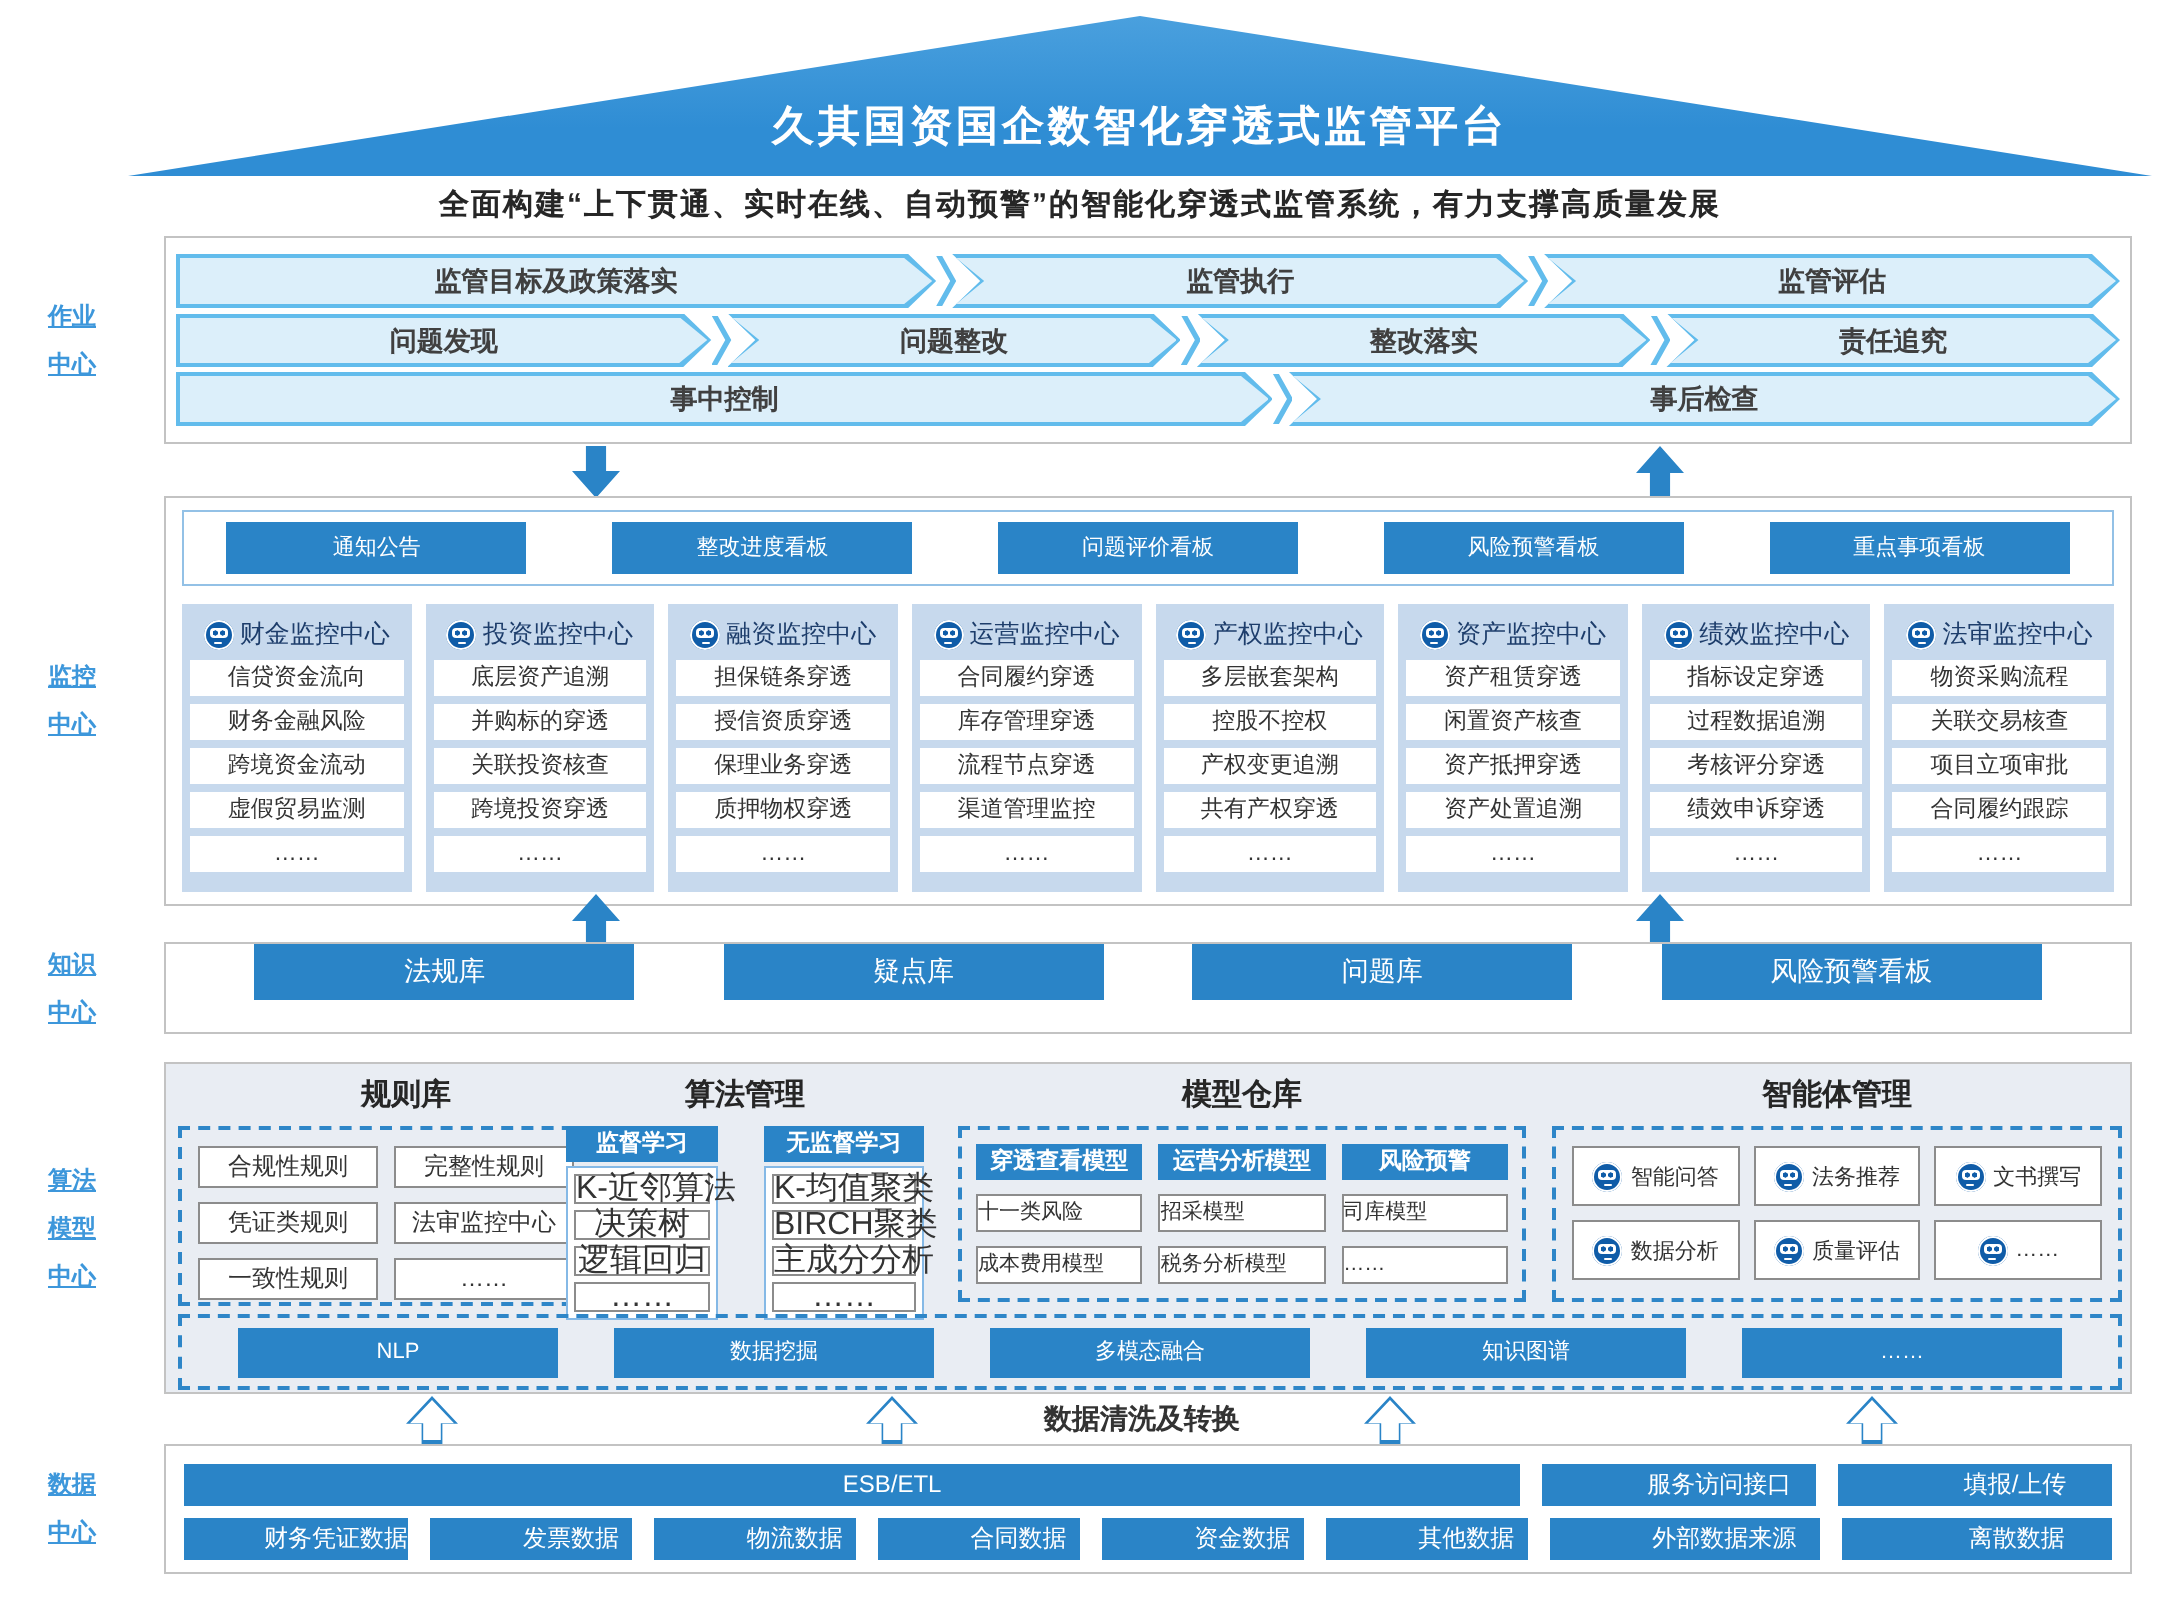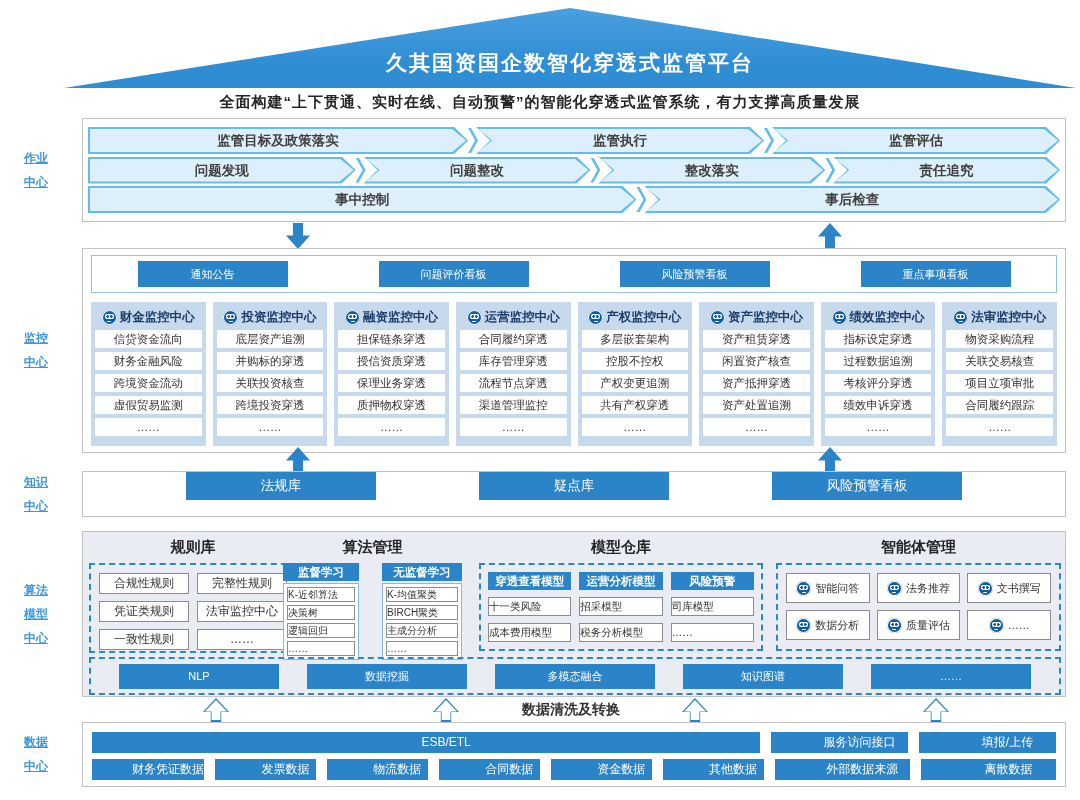--- a/index.html
+++ b/index.html
@@ -45,21 +45,21 @@
   
   .btn{background:#2A84C7;color:#fff;text-align:center;font-size:11px;height:26px;line-height:26px;}
 
   
   .btnbox{margin:6px 8px 0;border:1px solid #93C1E6;padding:5px 0;}
   .btnrow{display:flex;justify-content:space-around;}
   .btnrow .btn{width:150px;}
   .cols{margin:9px 8px 0;display:grid;grid-template-columns:repeat(8,1fr);gap:7px;}
   .mcol{background:#C7D9ED;height:144px;padding:6px 4px;box-sizing:border-box;}
   .mhead{display:flex;align-items:center;justify-content:center;gap:3px;height:18px;margin-bottom:3px;}
-  .mhead .t{font-size:12.5px;font-weight:bold;color:#1D3D6B;white-space:nowrap;}
+  .mhead .t{font-size:12.5px;font-weight:normal;color:#1D3D6B;white-space:nowrap;}
   .mitem{background:#fff;height:18px;line-height:18px;font-size:11.5px;color:#333;
         text-align:center;margin-top:4px;white-space:nowrap;overflow:hidden;}
 
   
   .bot{position:relative;width:15px;height:15px;border-radius:50%;background:#0F5CA8;flex:0 0 15px;
         box-shadow:0 0 0 1px #fff inset;}
   .bot::before{content:"";position:absolute;left:3px;top:4px;width:9px;height:5.5px;border-radius:2px;
         background:radial-gradient(circle at 30% 50%,#0F5CA8 1.2px,transparent 1.4px),
                    radial-gradient(circle at 70% 50%,#0F5CA8 1.2px,transparent 1.4px),#fff;}
   .bot::after{content:"";position:absolute;left:5.5px;top:11px;width:4px;height:1.8px;background:#fff;border-radius:1px;}
@@ -74,22 +74,22 @@
   #rulebox{left:6px;top:31px;width:208px;height:90px;}
   .rulegrid{display:grid;grid-template-columns:1fr 1fr;gap:7px 8px;padding:8px;}
   .ritem{background:#fff;border:1px solid #8C8C8C;height:19px;line-height:19px;
         font-size:12px;text-align:center;color:#333;}
   .algogrp{position:absolute;top:31px;}
   #supbox{left:200px;width:76px;}
   #unsupbox{left:299px;width:80px;}
   .ghead{background:#2A84C7;color:#fff;font-size:11.5px;font-weight:bold;
         height:18px;line-height:18px;text-align:center;white-space:nowrap;}
   .alist{margin-top:2px;border:1px solid #85B9E6;background:#fff;padding:3px;}
-  .aitem{border:1px solid #8C8C8C;height:13px;line-height:13px;font-size:10px;
-        text-align:left;color:#333;margin-top:3px;white-space:nowrap;}
+  .aitem{border:1px solid #8C8C8C;height:13px;line-height:13px;font-size:16px;
+        text-align:center;color:#333;margin-top:3px;white-space:nowrap;}
   .aitem:first-of-type{margin-top:0;}
   #modelbox{left:396px;top:31px;width:284px;height:88px;}
   .mrgrid{display:grid;grid-template-columns:1fr 1fr 1fr;gap:8px;padding:7px;}
   .gitem{background:#fff;border:1px solid #8C8C8C;height:17px;line-height:17px;
         font-size:10.5px;color:#333;margin-top:7px;white-space:nowrap;}
   #agentbox{left:693px;top:31px;width:285px;height:88px;}
   .aggrid{display:grid;grid-template-columns:1fr 1fr 1fr;gap:7px;padding:8px;}
   .agitem{display:flex;align-items:center;justify-content:center;gap:4px;background:#fff;
         border:1px solid #8C8C8C;height:28px;font-size:11px;color:#333;white-space:nowrap;}
   #techrow{left:6px;top:125px;width:972px;height:38px;display:flex;align-items:center;justify-content:space-evenly;}
@@ -201,20 +201,21 @@
   </div>
 
   <div class="sarrow down" style="left:286px;top:223px;"></div>
   <div class="sarrow up" style="left:818px;top:223px;"></div>
 
   <div class="box" id="mon">
     <div class="btnbox">
       <div class="btnrow">
 
       <div class="btn">通知公告</div>
+          <div class="btn">整改进度看板</div>
           <div class="btn">问题评价看板</div>
           <div class="btn">风险预警看板</div>
           <div class="btn">重点事项看板</div>
         </div>
     </div>
     <div class="cols">
 
         <div class="mcol">
           <div class="mhead">
             <span class="bot"></span>
@@ -313,25 +314,26 @@
       </div>
   </div>
 
   <div class="sarrow up" style="left:286px;top:447px;"></div>
   <div class="sarrow up" style="left:818px;top:447px;"></div>
 
   <div class="box" id="kno">
 
   <div class="btn">法规库</div>
       <div class="btn">疑点库</div>
+      <div class="btn">问题库</div>
       <div class="btn">风险预警看板</div>
     </div>
 
   <div class="box" id="alg">
-    <div class="alg-h" style="left:6px;width:208px;">规则库</div>
+    <div class="alg-h" style="left:16px;width:208px;">规则库</div>
     <div class="alg-h" style="left:396px;width:284px;">模型仓库</div>
     <div class="alg-h" style="left:200px;width:179px;">算法管理</div>
     <div class="alg-h" style="left:693px;width:285px;">智能体管理</div>
 
     <div class="dashed" id="rulebox">
       <div class="rulegrid">
 
       <div class="ritem">合规性规则</div>
           <div class="ritem">完整性规则</div>
           <div class="ritem">凭证类规则</div>

